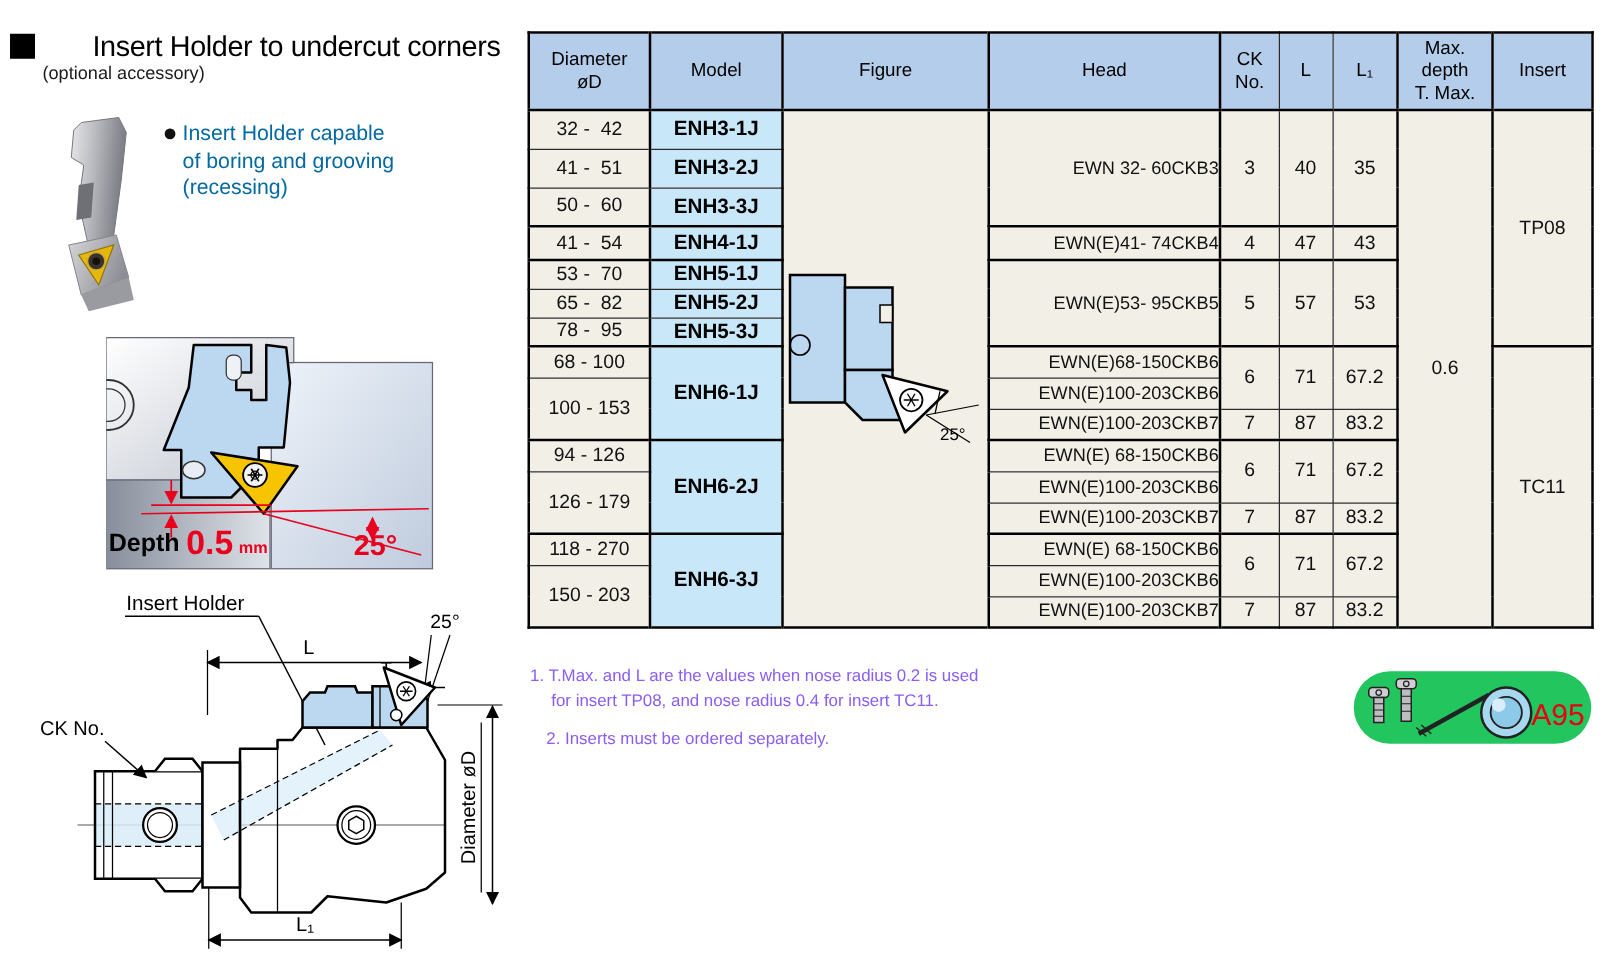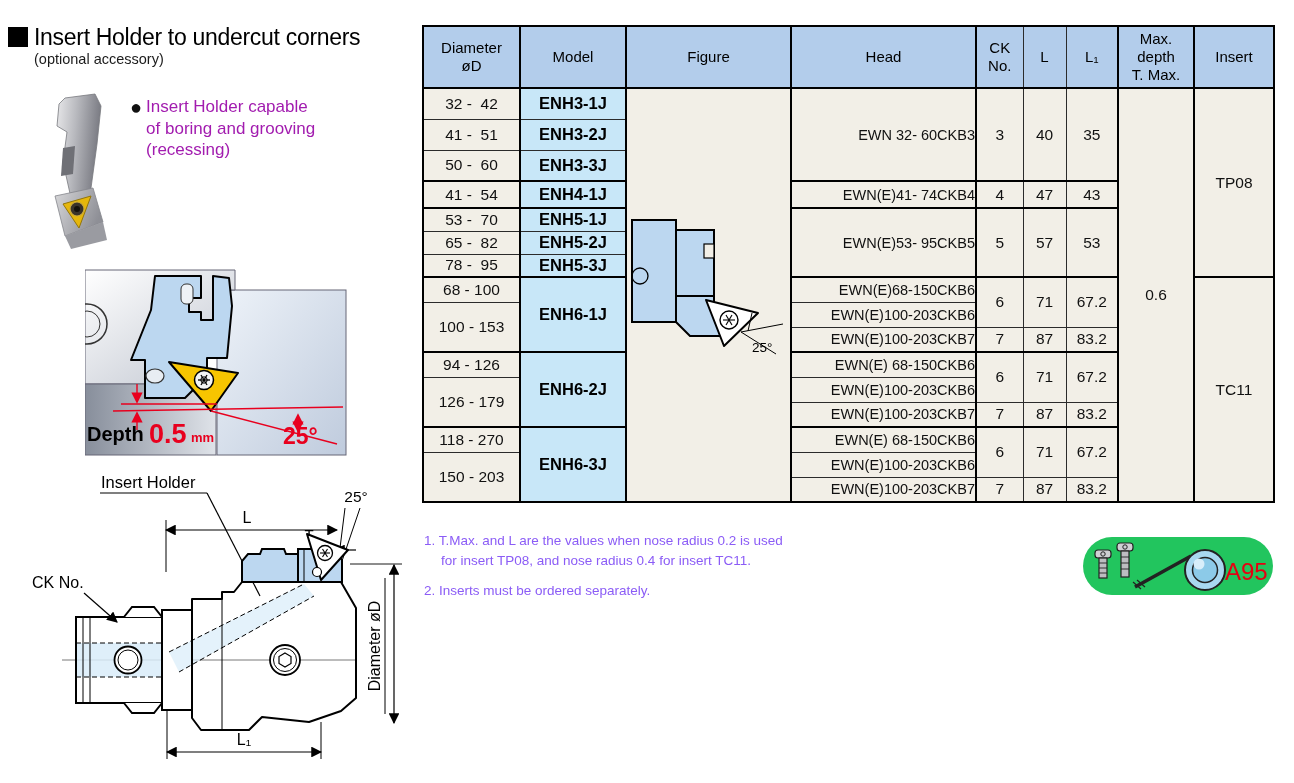--- a/index.html
+++ b/index.html
@@ -1,28 +1,28 @@
 <!DOCTYPE html>
 <html><head>
 <meta charset="utf-8">
 <style>
   * { box-sizing: border-box; margin: 0; padding: 0; }
   html,body { width:1294px; height:783px; background:#fff;
     font-family:"Liberation Sans","DejaVu Sans",sans-serif; color:#111; }
   #canvas { position:relative; width:1294px; height:783px; overflow:hidden; background:#fff; }
 
   
-  .title-row { position:absolute; left:8px; top:24px; display:flex; align-items:flex-start; }
+  .title-row { position:absolute; left:8px; top:24px; display:flex; align-items:flex-start;gap:40px; }
   .title-square { width:20px; height:20px; background:#000; margin-top:3px; }
   .title-text { margin-left:6px; font-size:23px; letter-spacing:-0.3px; color:#000; }
   .subtitle { position:absolute; left:34px; top:51px; font-size:14.5px; color:#1a1a1a; }
 
   .feature { position:absolute; left:130px; top:96px; display:flex; }
   .feature .dot { font-size:20px; line-height:22px; margin-right:4px; }
-  .feature .lines { font-size:17px; line-height:1.27; color:#a21caf; }
+  .feature .lines { font-size:17px; line-height:1.27; color:#0369a1; }
 
   .photo { position:absolute; left:41px; top:92px; }
   .midview { position:absolute; left:85px; top:264px; }
   .drawing { position:absolute; left:4px; top:460px; }
 
   
   table.spec { position:absolute; left:422px; top:25px; width:851px;
     border-collapse:collapse; table-layout:fixed; border:2.5px solid #000; }
   .spec th, .spec td { border:1px solid #2b2b2b; padding:0; text-align:center;
     overflow:hidden; vertical-align:middle; }
@@ -33,21 +33,21 @@
   .spec td.diam { white-space:pre; font-size:15.5px; }
   .spec td.headc { text-align:right; padding-left:6px; font-size:14.5px; white-space:pre; }
   .spec td.fig { vertical-align:middle; }
   .bl2 { border-left:2px solid #000 !important; }
   .bb2 { border-bottom:2px solid #000 !important; }
   tr.h31{height:31px} tr.h27{height:27px} tr.h23{height:23px} tr.h25{height:25px}
 
   
   .notes { position:absolute; left:424px; top:531px; font-size:13.5px; line-height:1.5; color:#8b5cf6; }
   .notes .cont { padding-left:17px; }
-  .notes .n2 { margin-top:9px; }
+  .notes .n2 { margin-top:9px;margin-left:13px; }
 
   
   .badge { position:absolute; left:1083px; top:537px; width:190px; height:58px;
     background:#22c55e; border-radius:29px; }
 </style>
 </head>
 <body>
 
 <div id="canvas">
 

